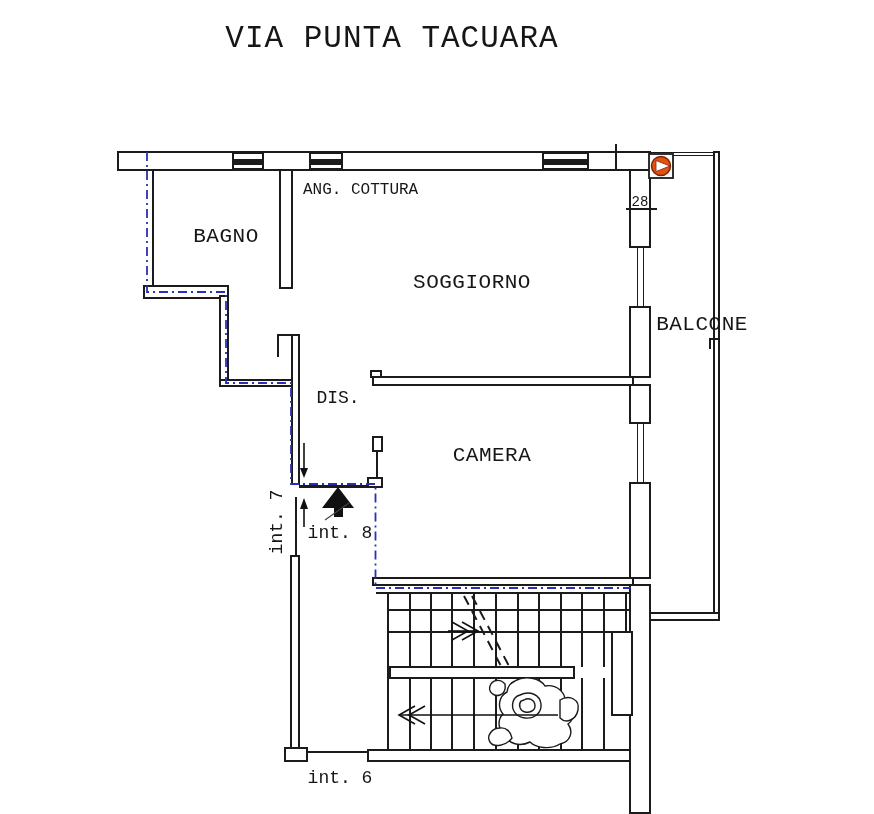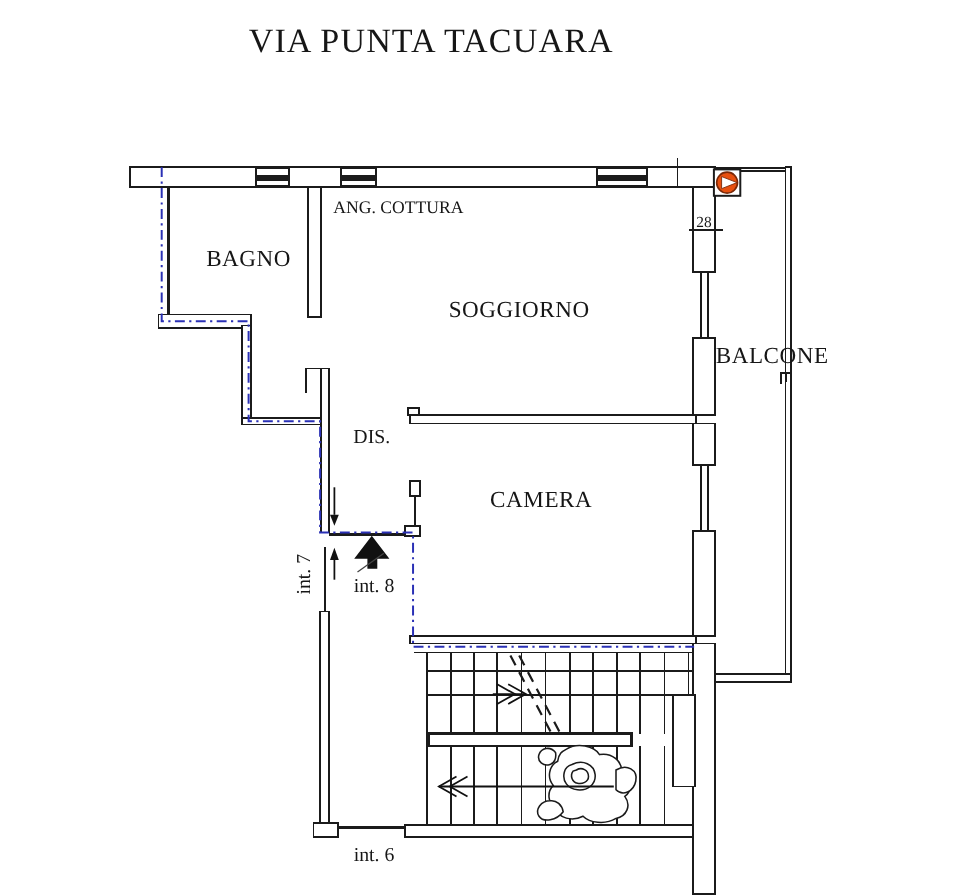--- a/index.html
+++ b/index.html
@@ -1,17 +1,17 @@
 <!DOCTYPE html>
 <html><head>
 <meta charset="utf-8">
 <style>
   html,body{margin:0;padding:0;background:#ffffff;}
   .page{position:relative;width:874px;height:814px;background:#ffffff;overflow:hidden;
-        font-family:Liberation Serif, serif;}
+        font-family:Liberation Mono, monospace;}
   svg{position:absolute;left:0;top:0;}
   .walls{stroke:#1b1b1b;fill:none;}
   text{fill:#161616;}
   .room-label{font-size:21px;letter-spacing:0.5px;}
   .small-label{font-size:16px;}
   .unit-label{font-size:18px;}
   .dim-label{font-size:14px;}
   .title-label{font-size:31px;letter-spacing:1px;}
 </style>
 </head>

